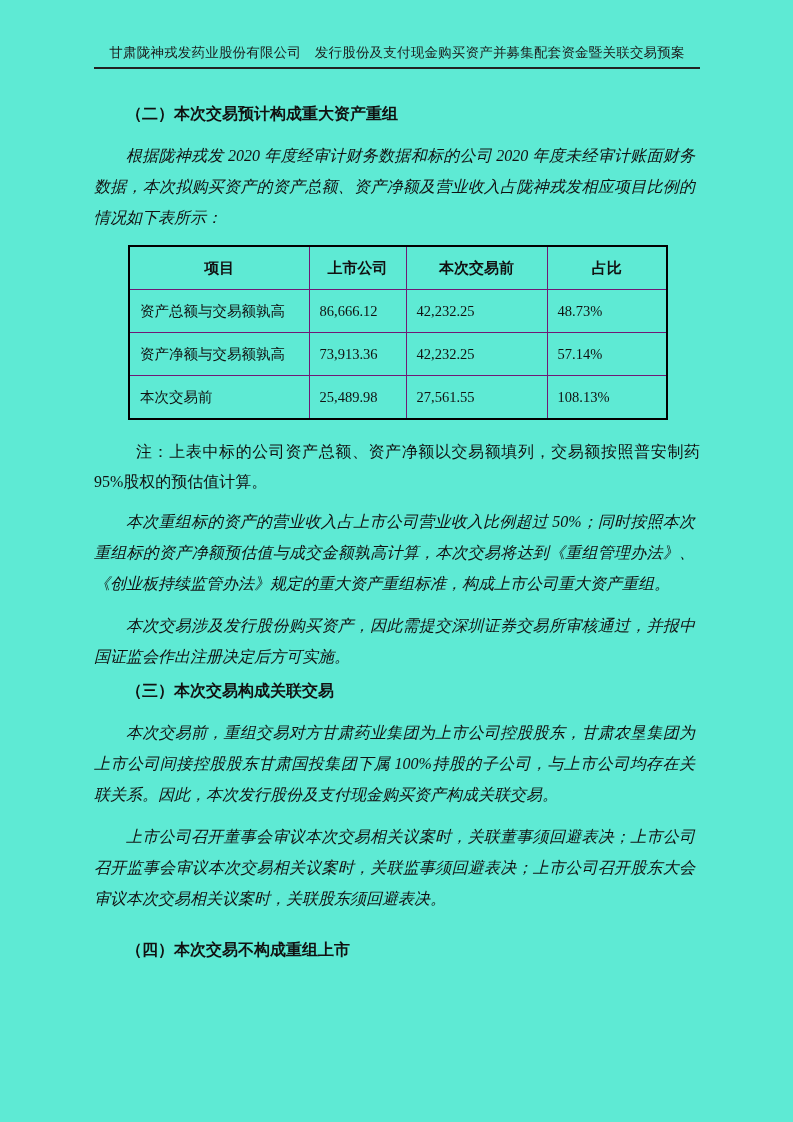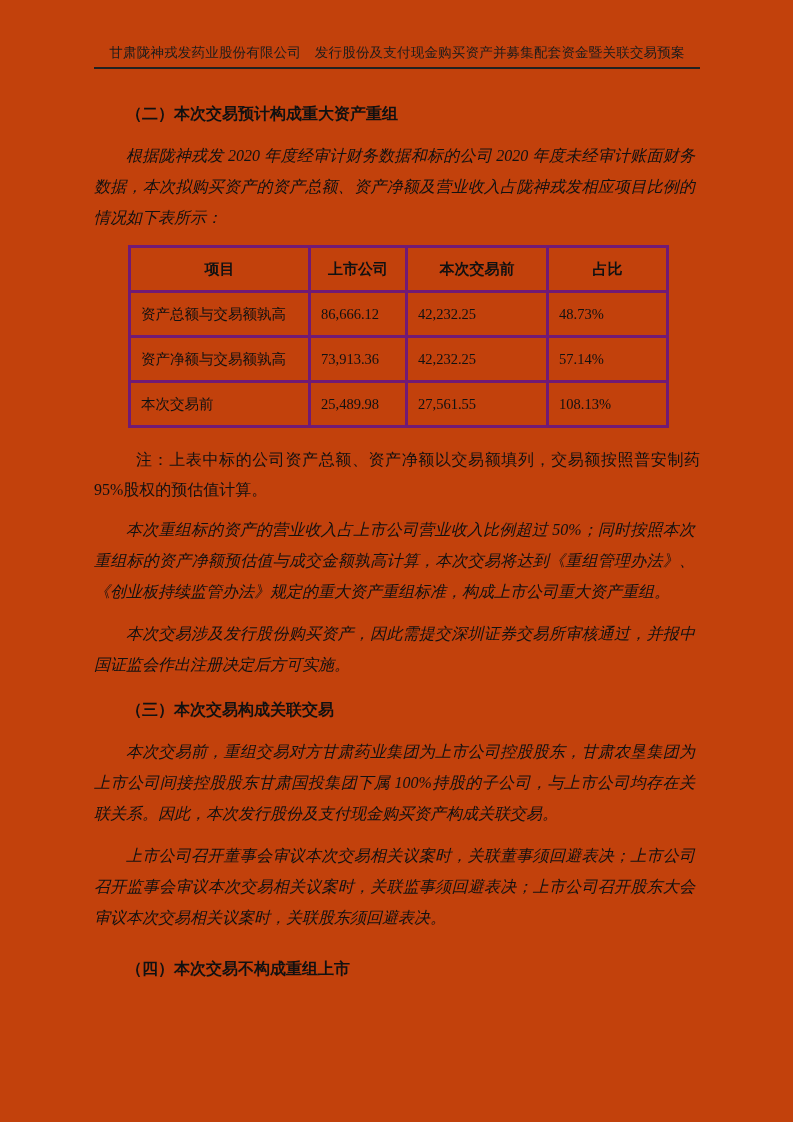--- a/index.html
+++ b/index.html
@@ -4,21 +4,21 @@
 <style>
   html, body {
     margin: 0;
     padding: 0;
     background: #ffffff;
   }
   .page {
     position: relative;
     width: 793px;
     height: 1122px;
-    background: #c2410c;
+    background: #5eead4;
     overflow: hidden;
     font-family: "Liberation Serif", "DejaVu Serif", serif;
     color: #111111;
   }
   .page-header {
     margin: 44px 93px 0 94px;
     text-align: center;
     font-size: 13.5px;
     line-height: 18px;
     padding-bottom: 5px;
@@ -33,21 +33,21 @@
     line-height: 31px;
     text-align: justify;
   }
   .doc-heading {
     font-weight: bold;
     text-indent: 2em;
     line-height: 31px;
     margin: 0;
   }
   .h2 { margin-top: 29px; }
-  .h3 { margin-top: 14px; }
+  .h3 { margin-top: 3px; }
   .h4 { margin-top: 20px; }
   .doc-para {
     text-indent: 2em;
     margin: 11px 5px 0 0;
     font-style: italic;
   }
   .unit-line {
     margin-top: 6px;
     padding-right: 35px;
     text-align: right;
@@ -60,21 +60,21 @@
     table-layout: fixed;
     width: 538px;
     margin: 12px 0 0 34px;
     font-size: 14.5px;
   }
   table.fin-table col.c1 { width: 180px; }
   table.fin-table col.c2 { width: 97px; }
   table.fin-table col.c3 { width: 141px; }
   table.fin-table col.c4 { width: 120px; }
   table.fin-table th, table.fin-table td {
-    border: 3px solid #701a75;
+    border: 1px solid #701a75;
     height: 22px;
     padding: 10px;
     line-height: 22px;
     overflow: hidden;
     white-space: nowrap;
   }
   table.fin-table { border: 2px solid #000000; }
   table.fin-table th {
     font-weight: bold;
     font-size: 15px;

